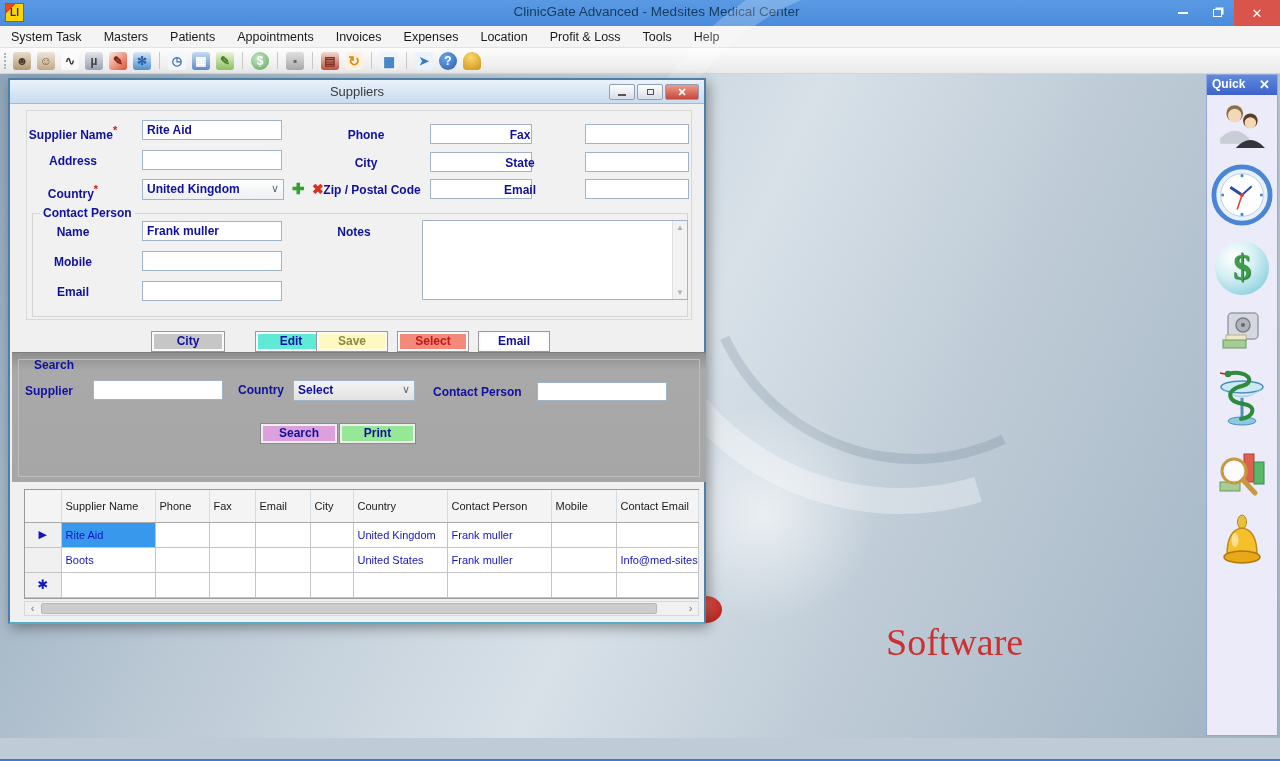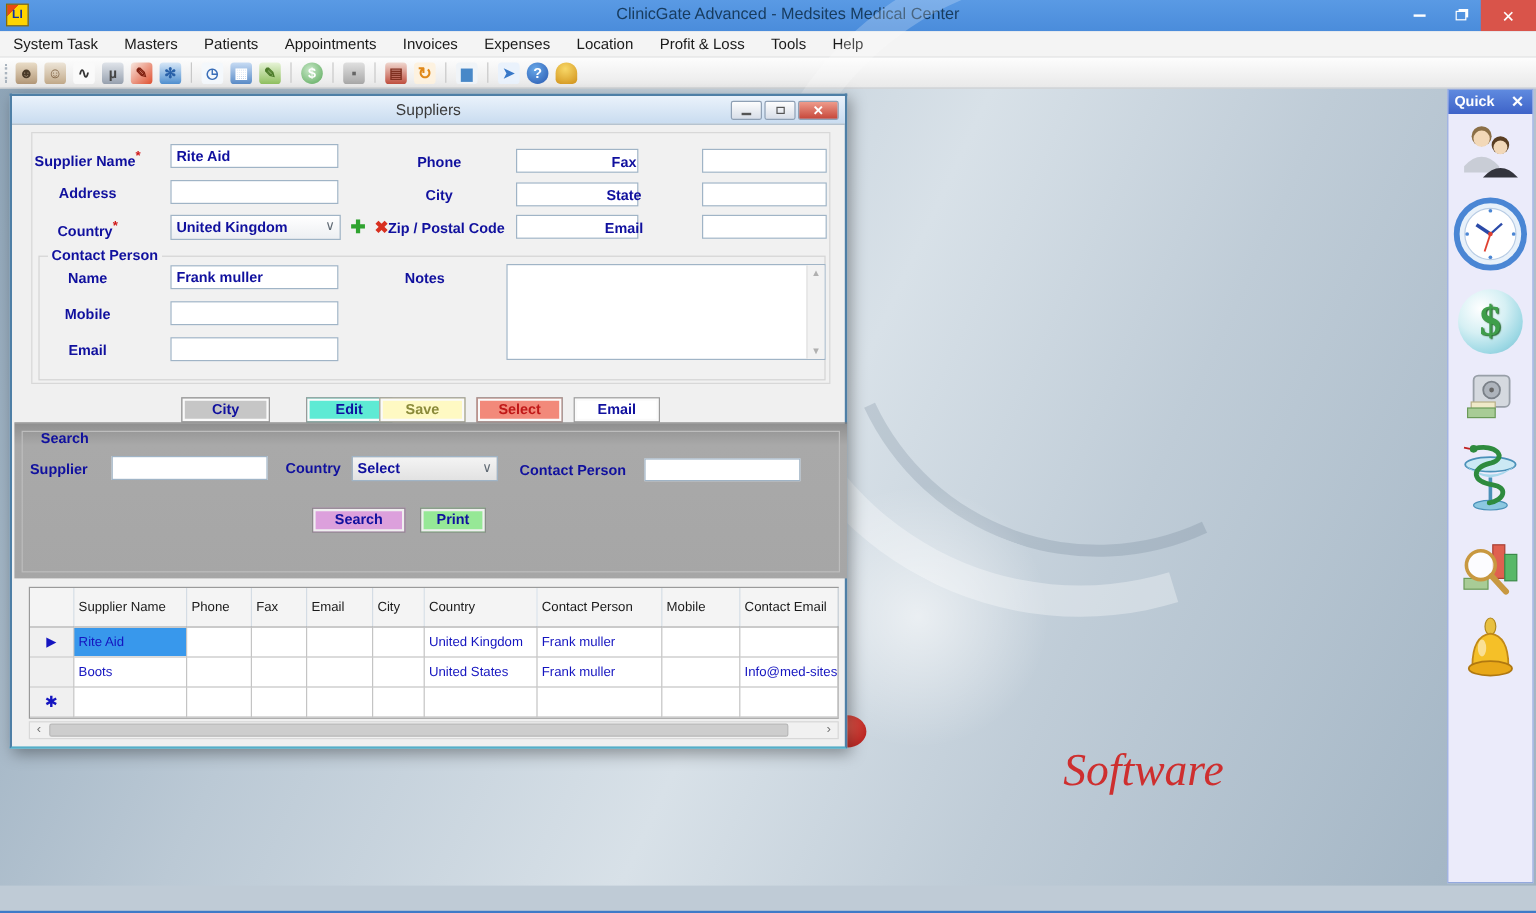--- a/index.html
+++ b/index.html
@@ -61,21 +61,21 @@
   .arc2 { position:absolute; left:700px; top:-40px; width:430px; height:430px; border-radius:50%;
     border:10px solid transparent; border-bottom-color:rgba(80,100,120,.18);
     transform:rotate(20deg); }
   .chestpiece { position:absolute; left:655px; top:330px; width:220px; height:220px; border-radius:50%;
     background:radial-gradient(circle,rgba(255,255,255,.6),rgba(255,255,255,0) 70%); }
   .branddot { position:absolute; left:690px; top:522px; width:32px; height:27px; border-radius:50%;
     background:radial-gradient(circle at 35% 30%,#F26858,#AE1414); }
   .brandmain { position:absolute; left:694px; top:448px; font-family:"Liberation Serif",serif;
     font-size:86px; font-weight:bold; letter-spacing:13px; color:#20309A; }
   .brandsub { position:absolute; left:886px; top:546px; font-family:"Liberation Serif",serif;
-    font-size:38px; color:#CE2F2F;font-style:italic; }
+    font-size:38px; color:#CE2F2F; }
 
   
   .quick { position:absolute; right:2px; top:74px; width:72px; height:662px;
     background:#EBEBFA; border:1px solid #93A9DE; }
   .qhead { height:20px; background:linear-gradient(#5F8ADF,#3E63C8); color:#FFF; font-weight:bold;
     font-size:12px; padding:2px 5px; position:relative; }
   .qclose { position:absolute; right:7px; top:2px; color:#FFF; font-size:13px; font-weight:bold; }
   .qcol { display:flex; flex-direction:column; align-items:center; gap:15px; padding-top:8px; }
   .qdollar { width:54px; height:54px; border-radius:50%; text-align:center; line-height:52px;
     background:radial-gradient(circle at 35% 30%,#FFF,#D6F0F4 40%,#9CD8E4 72%,#74B8CC);
@@ -133,21 +133,21 @@
 
   .searchpanel { position:absolute; left:2px; top:272px; width:694px; height:130px;
     background:linear-gradient(#8F8F8F,#A9A9A9 14%,#A6A6A6); border-top:1px solid #7E7E7E; }
   .sgbox { position:absolute; left:6px; top:6px; width:682px; height:118px; border:1px solid #BDBDBD; }
   .slegend { position:absolute; left:12px; top:-2px; color:#10109E; font-weight:bold; font-size:12px;
     background:transparent; padding:0 3px; }
   .sbtn { position:absolute; top:63px; height:21px; border:1px solid #8A8A8A;
     box-shadow:0 0 0 2px #EFEFEF inset; color:#10109E; font-weight:bold; font-size:12px;
     text-align:center; line-height:19px; }
   .bsearch { left:241px; width:78px; background:#DCA0DC; }
-  .bprint  { left:331px; width:55px; background:#96E896; }
+  .bprint  { left:320px; width:77px; background:#96E896; }
 
   .gridwrap { position:absolute; left:14px; top:409px; width:675px; background:#FFF;
     border:1px solid #9A9A9A; }
   table.grid { border-collapse:collapse; table-layout:fixed; width:673px; font-size:11px; }
   table.grid th { height:32px; background:#F4F4F4; color:#1A1A1A; font-weight:normal; text-align:left;
     padding:0 4px; border-right:1px solid #D4DCE4; border-bottom:1px solid #A8A8A8; overflow:hidden; }
   table.grid td { height:25px; color:#1515C0; padding:0 4px; border-right:1px solid #C4C4C4;
     border-bottom:1px solid #C4C4C4; overflow:hidden; white-space:nowrap; }
   td.rsel, th.rsel { background:#F0F0F0; border-right:1px solid #A8A8A8; color:#222; text-align:center; }
   td.sel { background:#3898EC; color:#FFF; }

